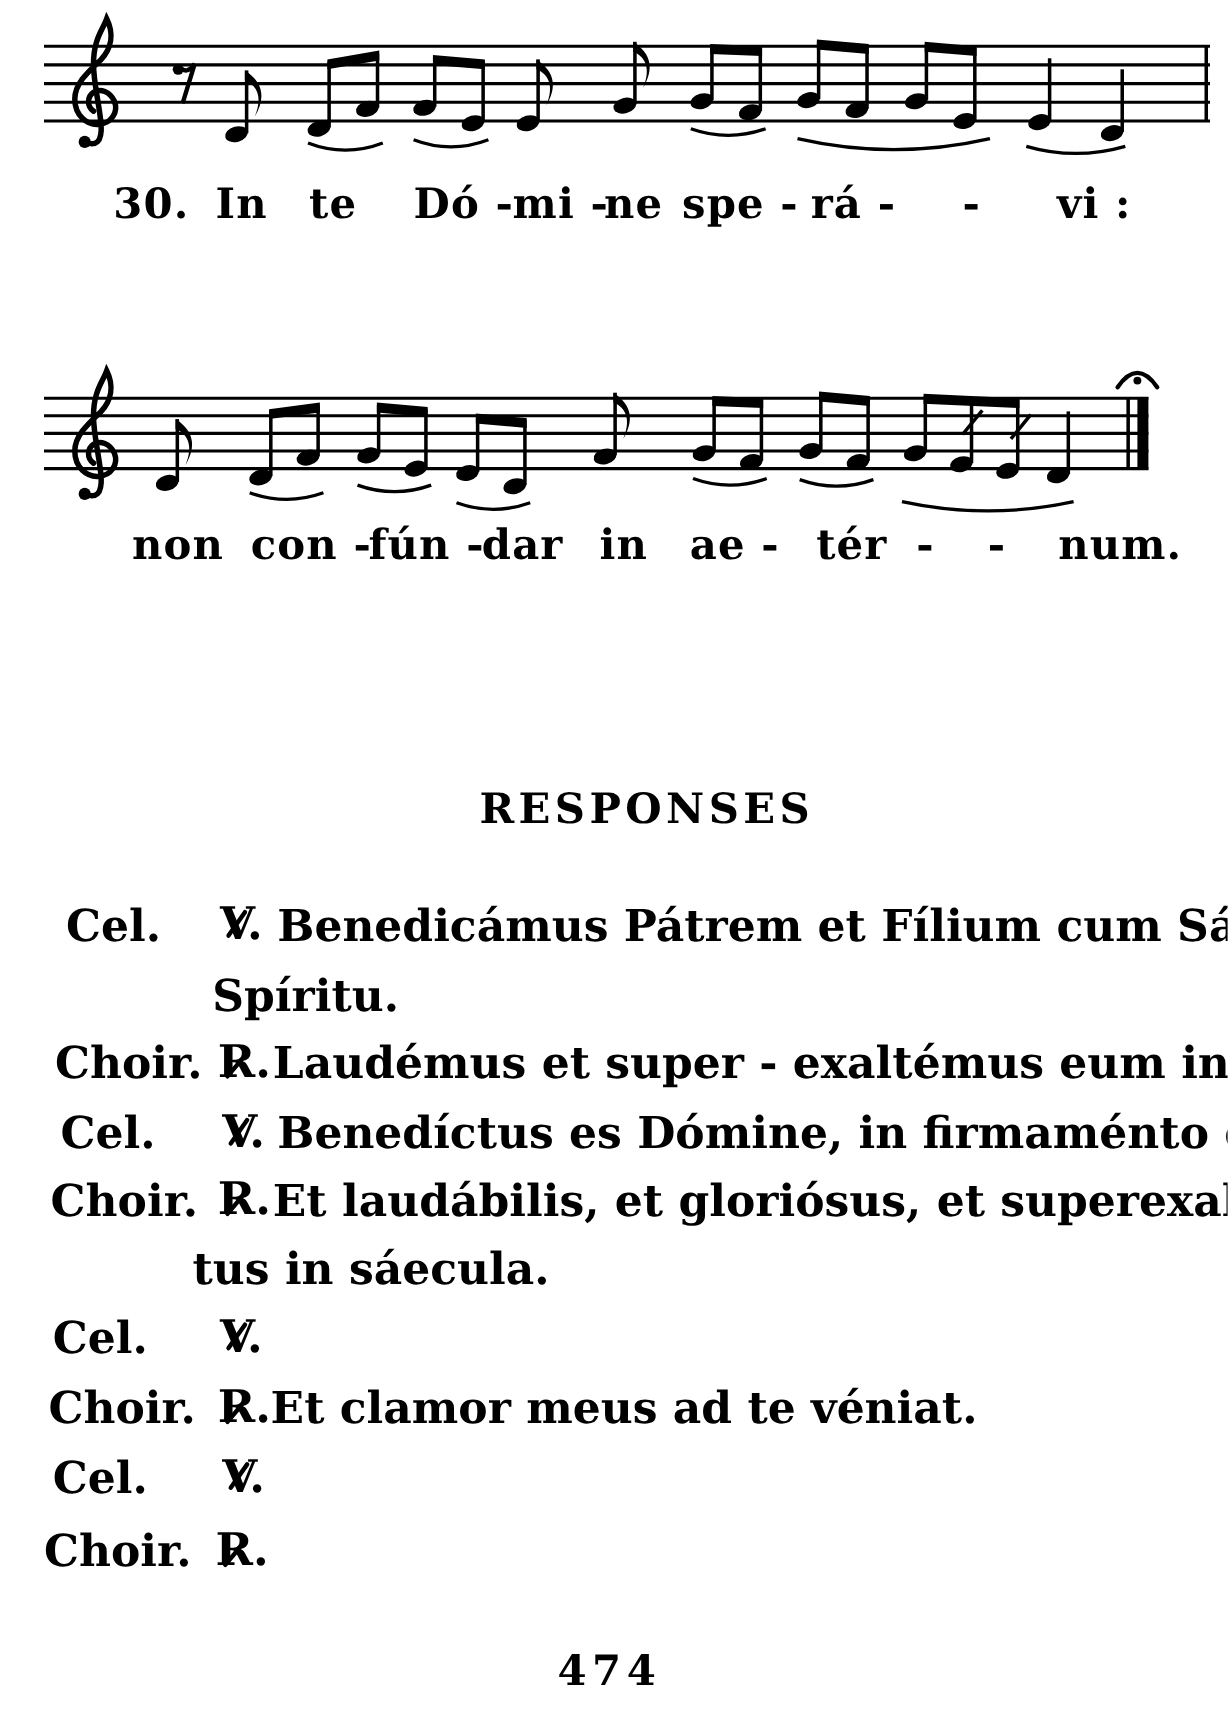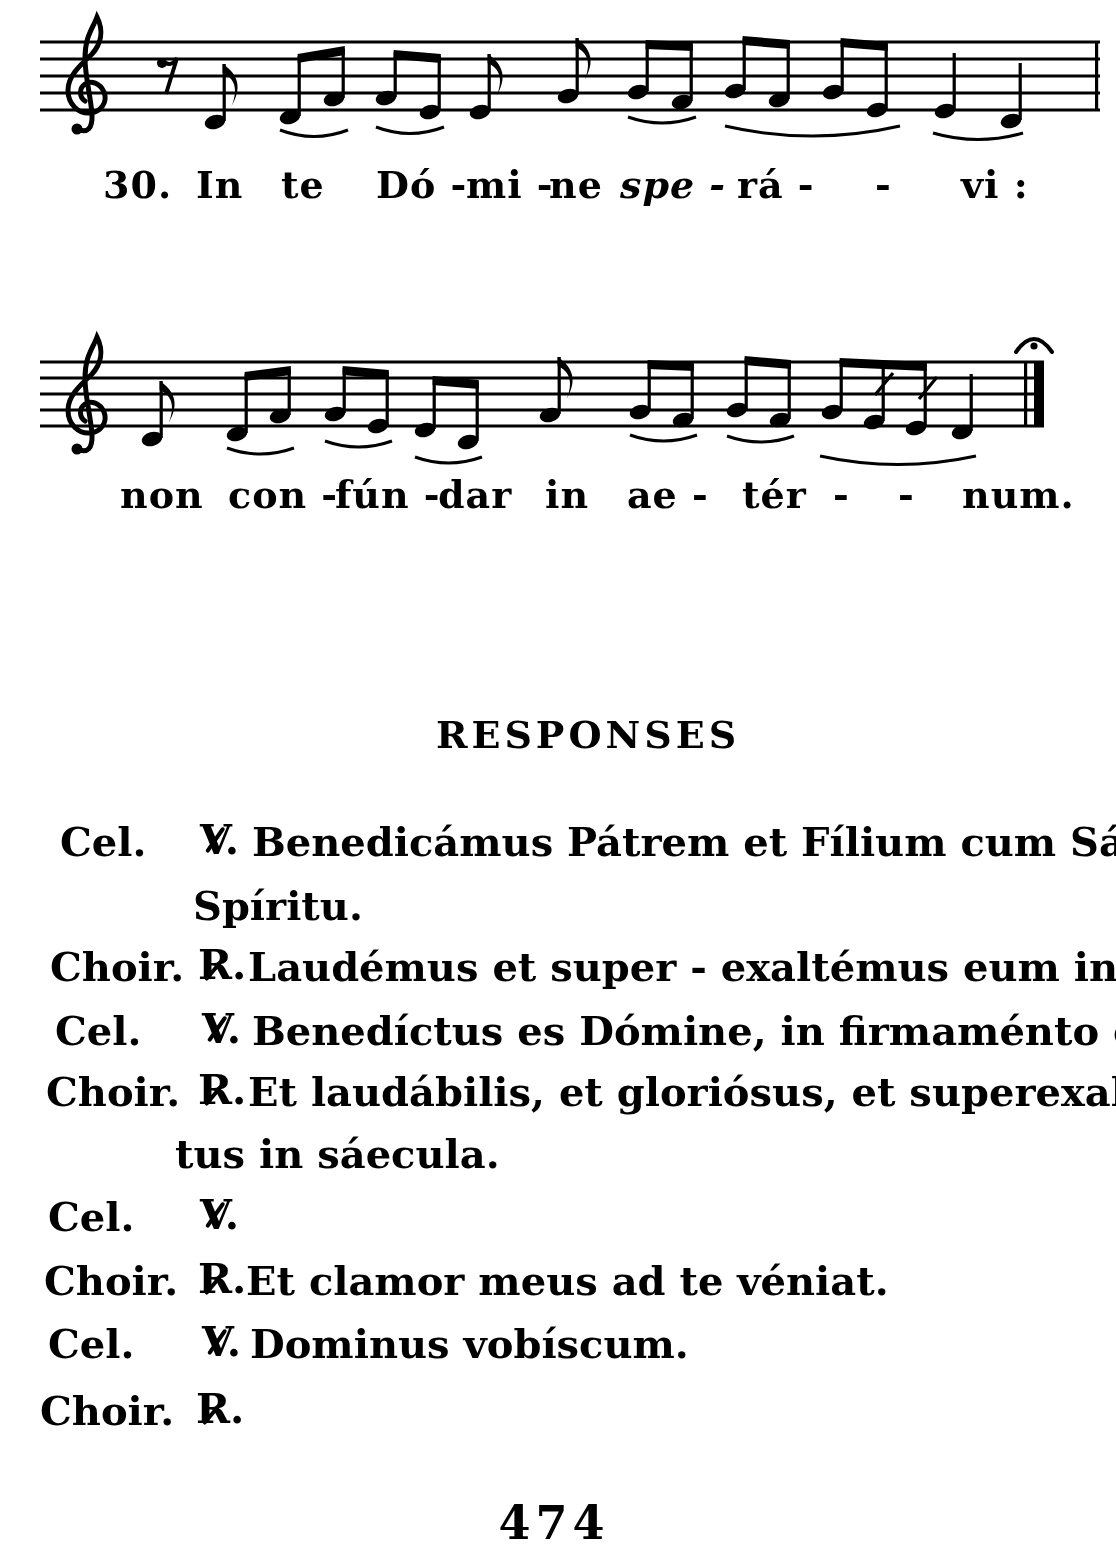--- a/index.html
+++ b/index.html
@@ -15,21 +15,21 @@
   .syl{position:absolute;top:0;font-weight:bold;font-size:38px;white-space:pre;letter-spacing:1px;}
   .heading{position:absolute;top:712px;left:588px;transform:translateX(-50%);
            font-weight:bold;font-size:38px;letter-spacing:4px;white-space:pre;}
   .resp{position:absolute;top:0;left:0;width:1112px;height:1558px;}
   .rline,.spk{position:absolute;font-weight:bold;font-size:40px;white-space:pre;}
   .sym{position:absolute;font-weight:bold;font-size:41px;white-space:pre;}
   .sym::after{content:'';position:absolute;background:#000;height:3.5px;border-radius:2px;}
   .sym-v::after{width:30px;left:0px;top:22px;transform:rotate(-55deg);}
   .sym-r::after{width:24px;left:3px;top:28px;transform:rotate(-50deg);}
   .pagenum{position:absolute;top:1496px;left:554px;transform:translateX(-50%);
-           font-weight:bold;font-size:46px;letter-spacing:5px;}
+           font-weight:bold;font-size:38px;letter-spacing:5px;}
 </style>
 </head>
 <body>
 
 <div class="page">
   <svg id="staff1" class="staff" viewBox="0 0 1116 170">
       <line x1="40" y1="42" x2="1100" y2="42" stroke="#000" stroke-width="2.8"></line>
       <line x1="40" y1="59" x2="1100" y2="59" stroke="#000" stroke-width="2.8"></line>
       <line x1="40" y1="76" x2="1100" y2="76" stroke="#000" stroke-width="2.8"></line>
       <line x1="40" y1="93" x2="1100" y2="93" stroke="#000" stroke-width="2.8"></line>
@@ -87,21 +87,21 @@
       <path d="M 933 133 Q 978 146 1023 133" fill="none" stroke="#000" stroke-width="3"></path>
       <rect x="1095" y="42" width="3.2" height="68" fill="#000"></rect>
     </svg>
   <div id="lyrics1" class="lyricrow">
       <span class="syl" style="left: 103px;">30.</span>
       <span class="syl" style="left: 196px;">In</span>
       <span class="syl" style="left: 281px;">te</span>
       <span class="syl" style="left: 376px;">Dó -</span>
       <span class="syl" style="left: 466px;">mi -</span>
       <span class="syl" style="left: 549px;">ne</span>
-      <span class="syl" style="left: 620px; font-style: italic;">spe -</span>
+      <span class="syl" style="left: 620px;">spe -</span>
       <span class="syl" style="left: 737px; text-align: center;">rá -</span>
       <span class="syl" style="left: 875px;">-</span>
       <span class="syl" style="left: 938px; margin-left: 23px;">vi :</span>
     </div>
   <svg id="staff2" class="staff" viewBox="0 0 1116 170">
       <line x1="40" y1="42" x2="1044" y2="42" stroke="#000" stroke-width="2.8"></line>
       <line x1="40" y1="58" x2="1044" y2="58" stroke="#000" stroke-width="2.8"></line>
       <line x1="40" y1="74" x2="1044" y2="74" stroke="#000" stroke-width="2.8"></line>
       <line x1="40" y1="90" x2="1044" y2="90" stroke="#000" stroke-width="2.8"></line>
       <line x1="40" y1="106" x2="1044" y2="106" stroke="#000" stroke-width="2.8"></line>
@@ -190,18 +190,17 @@
       <span class="sym sym-r" style="left: 198px; top: 1066px;">R.</span>
       <span class="rline" style="left: 248px; top: 1068px;">Et laudábilis, et gloriósus, et superexaltá-</span>
       <span class="rline" style="left: 175px; top: 1130px;">tus in sáecula.</span>
       <span class="spk" style="left: 48px; top: 1193px;">Cel.</span>
       <span class="sym sym-v" style="left: 200px; top: 1191px;">V.</span>
       <span class="spk" style="left: 44px; top: 1257px;">Choir.</span>
       <span class="sym sym-r" style="left: 198px; top: 1255px;">R.</span>
       <span class="rline" style="left: 246px; top: 1257px;">Et clamor meus ad te véniat.</span>
       <span class="spk" style="left: 48px; top: 1320px;">Cel.</span>
       <span class="sym sym-v" style="left: 202px; top: 1318px;">V.</span>
-      <span class="rline" style="left: 250px; top: 1320px;">Dominus vobíscum.</span>
       <span class="spk" style="left: 40px; top: 1387px;">Choir.</span>
       <span class="sym sym-r" style="left: 196px; top: 1385px;">R.</span>
     </div>
   <div class="pagenum">474</div>
 </div>
 
 </body></html>

